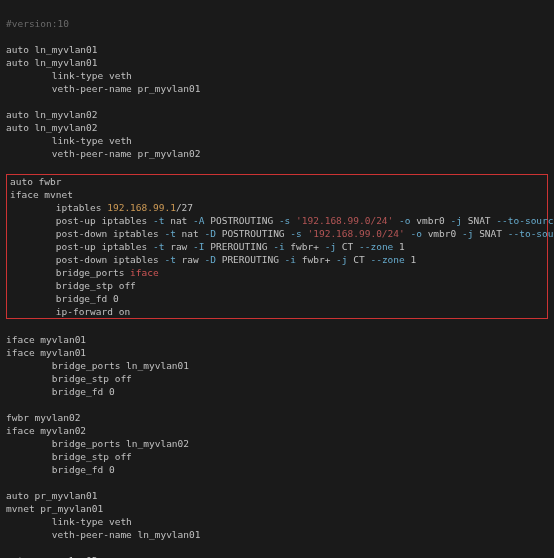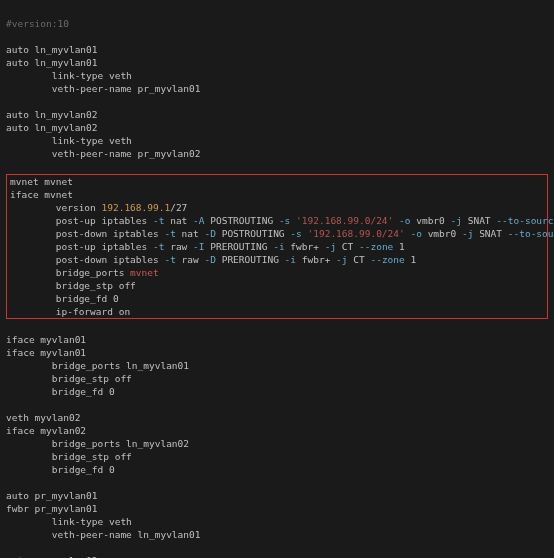--- a/index.html
+++ b/index.html
@@ -20,45 +20,45 @@
 <span>auto ln_myvlan01</span>
 <span>auto ln_myvlan01</span>
 <span>        link-type veth</span>
 <span>        veth-peer-name pr_myvlan01</span>
 
 <span>auto ln_myvlan02</span>
 <span>auto ln_myvlan02</span>
 <span>        link-type veth</span>
 <span>        veth-peer-name pr_myvlan02</span>
 
-<div class="boxed"><span>mvnet mvnet</span>
+<div class="boxed"><span>auto fwbr</span>
 <span>iface mvnet</span>
-<span><span>        version </span><span class="c-ip">192.168.99.1</span><span>/27</span></span>
+<span><span>        iptables </span><span class="c-ip">192.168.99.1</span><span>/27</span></span>
 <span><span>        post-up iptables </span><span class="c-flag">-t</span><span> nat </span><span class="c-flag">-A</span><span> POSTROUTING </span><span class="c-flag">-s</span><span> </span><span class="c-qstr">'192.168.99.0/24'</span><span> </span><span class="c-flag">-o</span><span> vmbr0 </span><span class="c-flag">-j</span><span> SNAT </span><span class="c-flag">--to-source 172.16.35.99</span></span>
 <span><span>        post-down iptables </span><span class="c-flag">-t</span><span> nat </span><span class="c-flag">-D</span><span> POSTROUTING </span><span class="c-flag">-s</span><span> </span><span class="c-qstr">'192.168.99.0/24'</span><span> </span><span class="c-flag">-o</span><span> vmbr0 </span><span class="c-flag">-j</span><span> SNAT </span><span class="c-flag">--to-source 172.16.35.99</span></span>
 <span><span>        post-up iptables </span><span class="c-flag">-t</span><span> raw </span><span class="c-flag">-I</span><span> PREROUTING </span><span class="c-flag">-i</span><span> fwbr+ </span><span class="c-flag">-j</span><span> CT </span><span class="c-flag">--zone</span><span> 1</span></span>
 <span><span>        post-down iptables </span><span class="c-flag">-t</span><span> raw </span><span class="c-flag">-D</span><span> PREROUTING </span><span class="c-flag">-i</span><span> fwbr+ </span><span class="c-flag">-j</span><span> CT </span><span class="c-flag">--zone</span><span> 1</span></span>
-<span><span>        bridge_ports </span><span class="c-none">mvnet</span></span>
+<span><span>        bridge_ports </span><span class="c-none">iface</span></span>
 <span>        bridge_stp off</span>
 <span>        bridge_fd 0</span>
 <span>        ip-forward on</span></div>
 <span>iface myvlan01</span>
 <span>iface myvlan01</span>
 <span>        bridge_ports ln_myvlan01</span>
 <span>        bridge_stp off</span>
 <span>        bridge_fd 0</span>
 
-<span>veth myvlan02</span>
+<span>fwbr myvlan02</span>
 <span>iface myvlan02</span>
 <span>        bridge_ports ln_myvlan02</span>
 <span>        bridge_stp off</span>
 <span>        bridge_fd 0</span>
 
 <span>auto pr_myvlan01</span>
-<span>fwbr pr_myvlan01</span>
+<span>mvnet pr_myvlan01</span>
 <span>        link-type veth</span>
 <span>        veth-peer-name ln_myvlan01</span>
 
 <span>auto pr_myvlan02</span>
 
 
 
 
 
 

